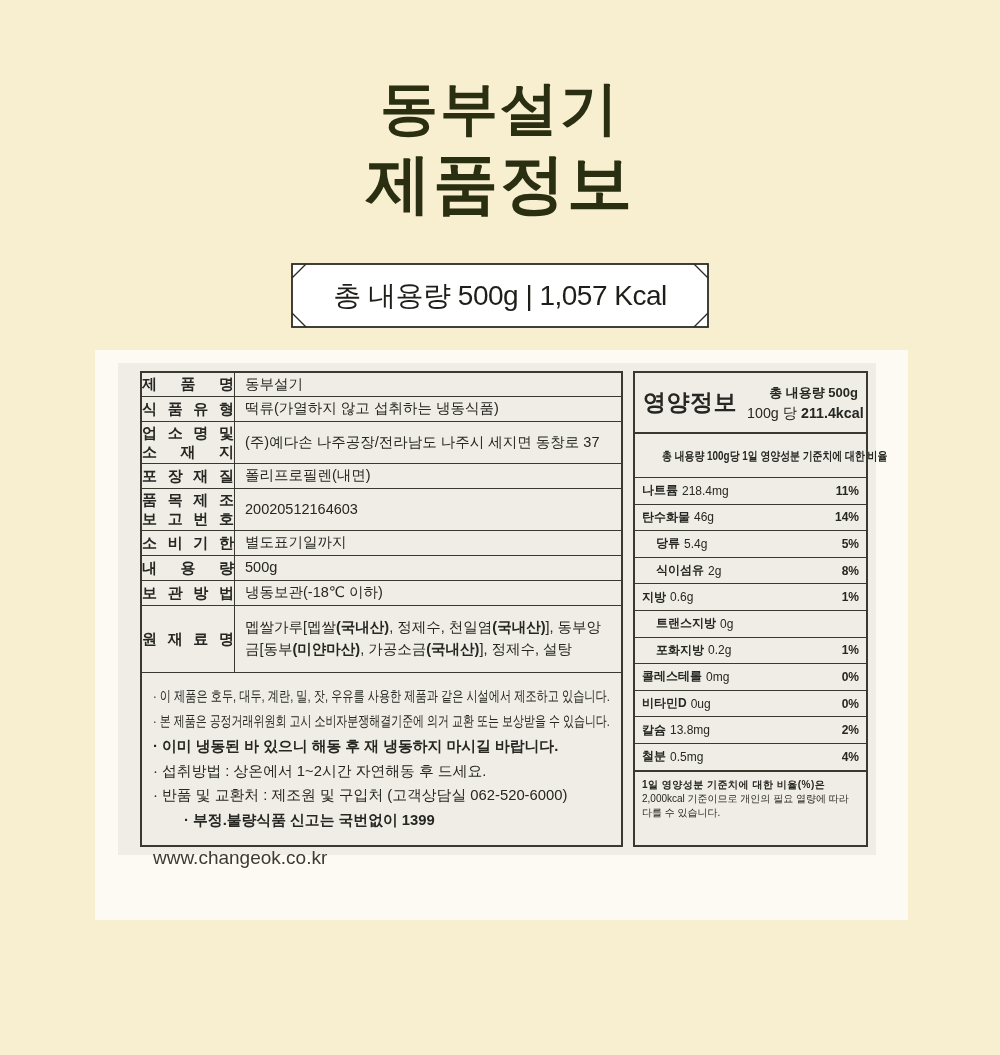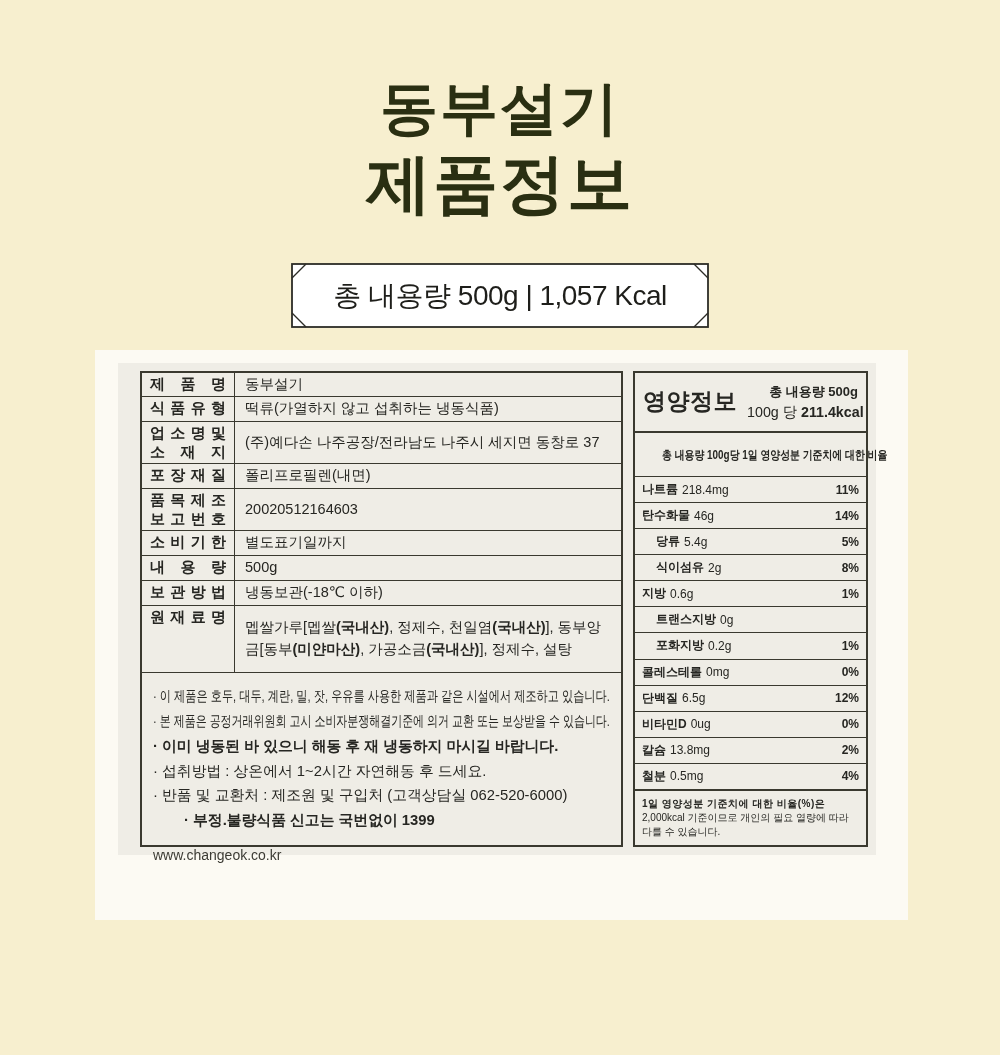--- a/index.html
+++ b/index.html
@@ -29,30 +29,30 @@
 
   
   .sheet{position:absolute;top:350px;left:95px;width:813px;height:570px;background:var(--sheet);}
   .panel{position:absolute;top:13px;left:23px;width:758px;height:492px;background:var(--panel);
          padding:8px 8px 8px 22px;display:flex;gap:10px;}
 
   
   .info{width:483px;height:476px;border:2px solid var(--bd);display:flex;flex-direction:column;font-size:14.5px;}
   .irow{display:grid;grid-template-columns:93px 1fr;border-top:1.5px solid var(--bd);}
   .irow:first-child{border-top:none;}
-  .lcell{border-right:1.5px solid var(--bd);padding:2px 8px;display:flex;flex-direction:column;}
+  .lcell{border-right:1.5px solid var(--bd);padding:2px 0;display:flex;flex-direction:column;justify-content:center;}
   .lline{display:block;width:100%;text-align:justify;text-align-last:justify;font-weight:800;font-size:15px;line-height:1.25;}
   .vcell{padding:2px 8px 2px 10px;display:flex;align-items:center;font-weight:500;}
   .vcell .val{line-height:1.2;}
   .vcell .ingr{line-height:1.5;font-weight:500;}
   .ingr b{font-weight:800;}
   .notes{flex:1;border-top:1.5px solid var(--bd);padding:11px 11px 8px 11px;font-size:14.8px;}
   .nline{line-height:1.68;font-weight:500;}
   .nline.bold{font-weight:800;}
-  .website{margin-top:14px;font-size:14px;font-weight:500;color:#3c3b34;}
+  .website{margin-top:14px;font-size:19px;font-weight:500;color:#3c3b34;}
 
   
   .nutri{width:235px;height:476px;border:2px solid var(--bd);display:flex;flex-direction:column;background:transparent;}
   .nheader{height:59px;display:flex;align-items:center;padding:4px 8px;gap:4px;}
   .ntitle{font-size:23px;font-weight:800;letter-spacing:0.5px;white-space:nowrap;}
   .nper{flex:1;text-align:right;line-height:1.3;min-width:0;}
   .nper > div{width:100%;}
   .nper1{font-size:13px;font-weight:700;}
   .nper2{font-size:15px;font-weight:400;}
   .nper2 .kcal{font-weight:800;}
@@ -221,25 +221,20 @@
             <span class="nname">포화지방</span>
             <span class="namt">0.2g</span>
             <span class="npct">1%</span>
           </div>
           <div class="nrow">
             <span class="nname">콜레스테롤</span>
             <span class="namt">0mg</span>
             <span class="npct">0%</span>
           </div>
           <div class="nrow">
-            <span class="nname">단백질</span>
-            <span class="namt">6.5g</span>
-            <span class="npct">12%</span>
-          </div>
-          <div class="nrow">
             <span class="nname">비타민D</span>
             <span class="namt">0ug</span>
             <span class="npct">0%</span>
           </div>
           <div class="nrow">
             <span class="nname">칼슘</span>
             <span class="namt">13.8mg</span>
             <span class="npct">2%</span>
           </div>
           <div class="nrow">

